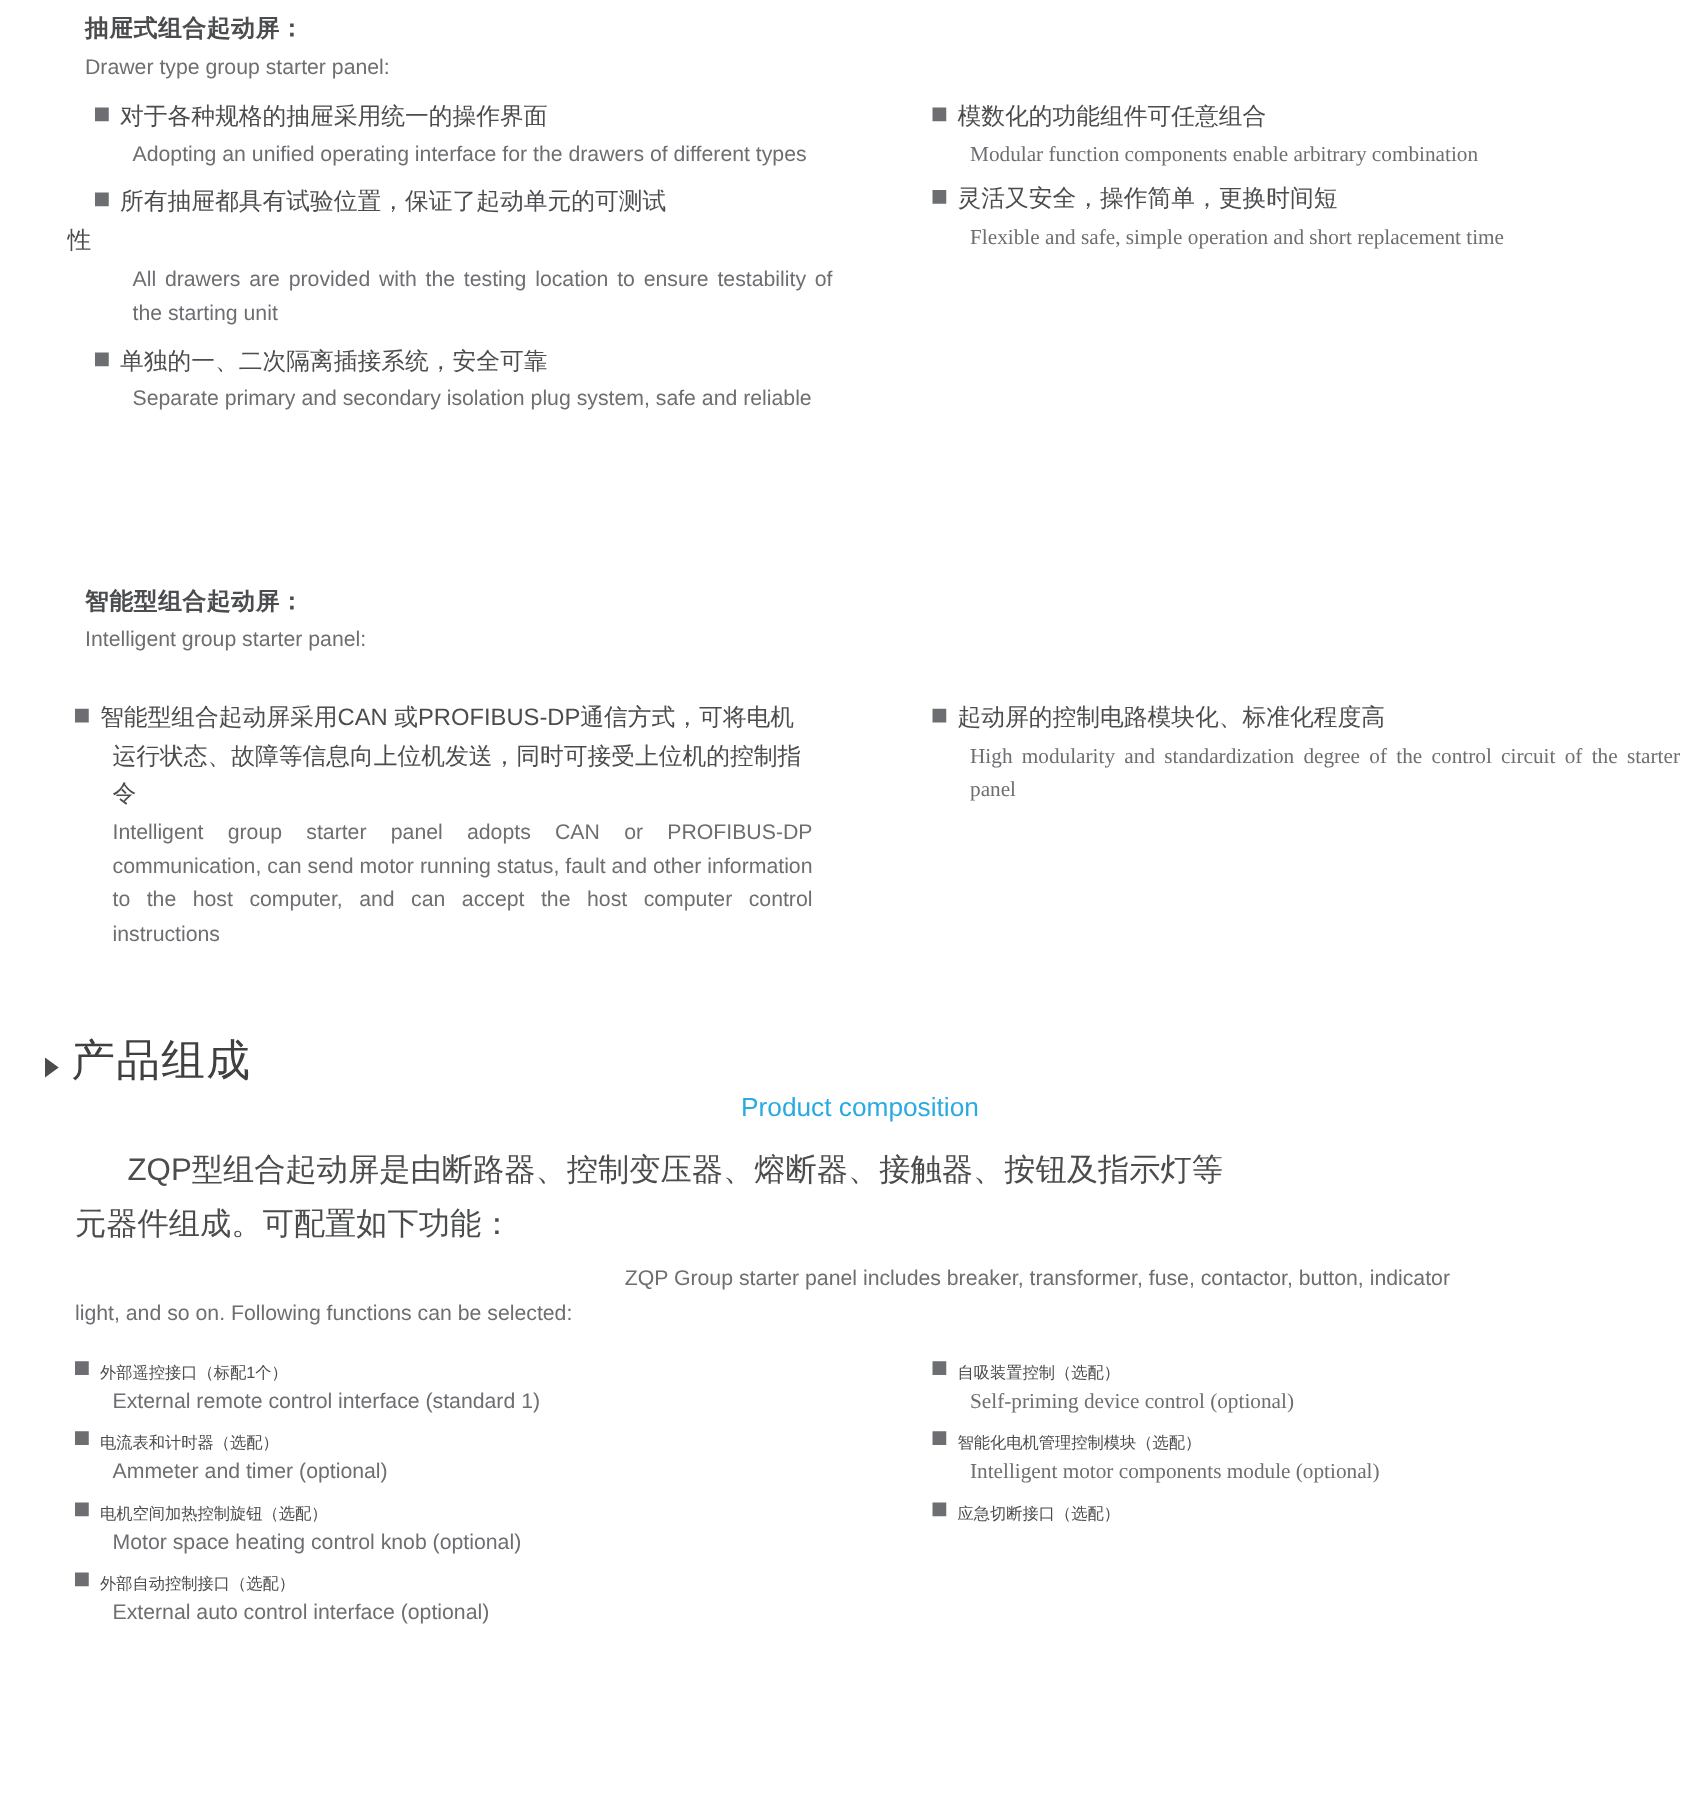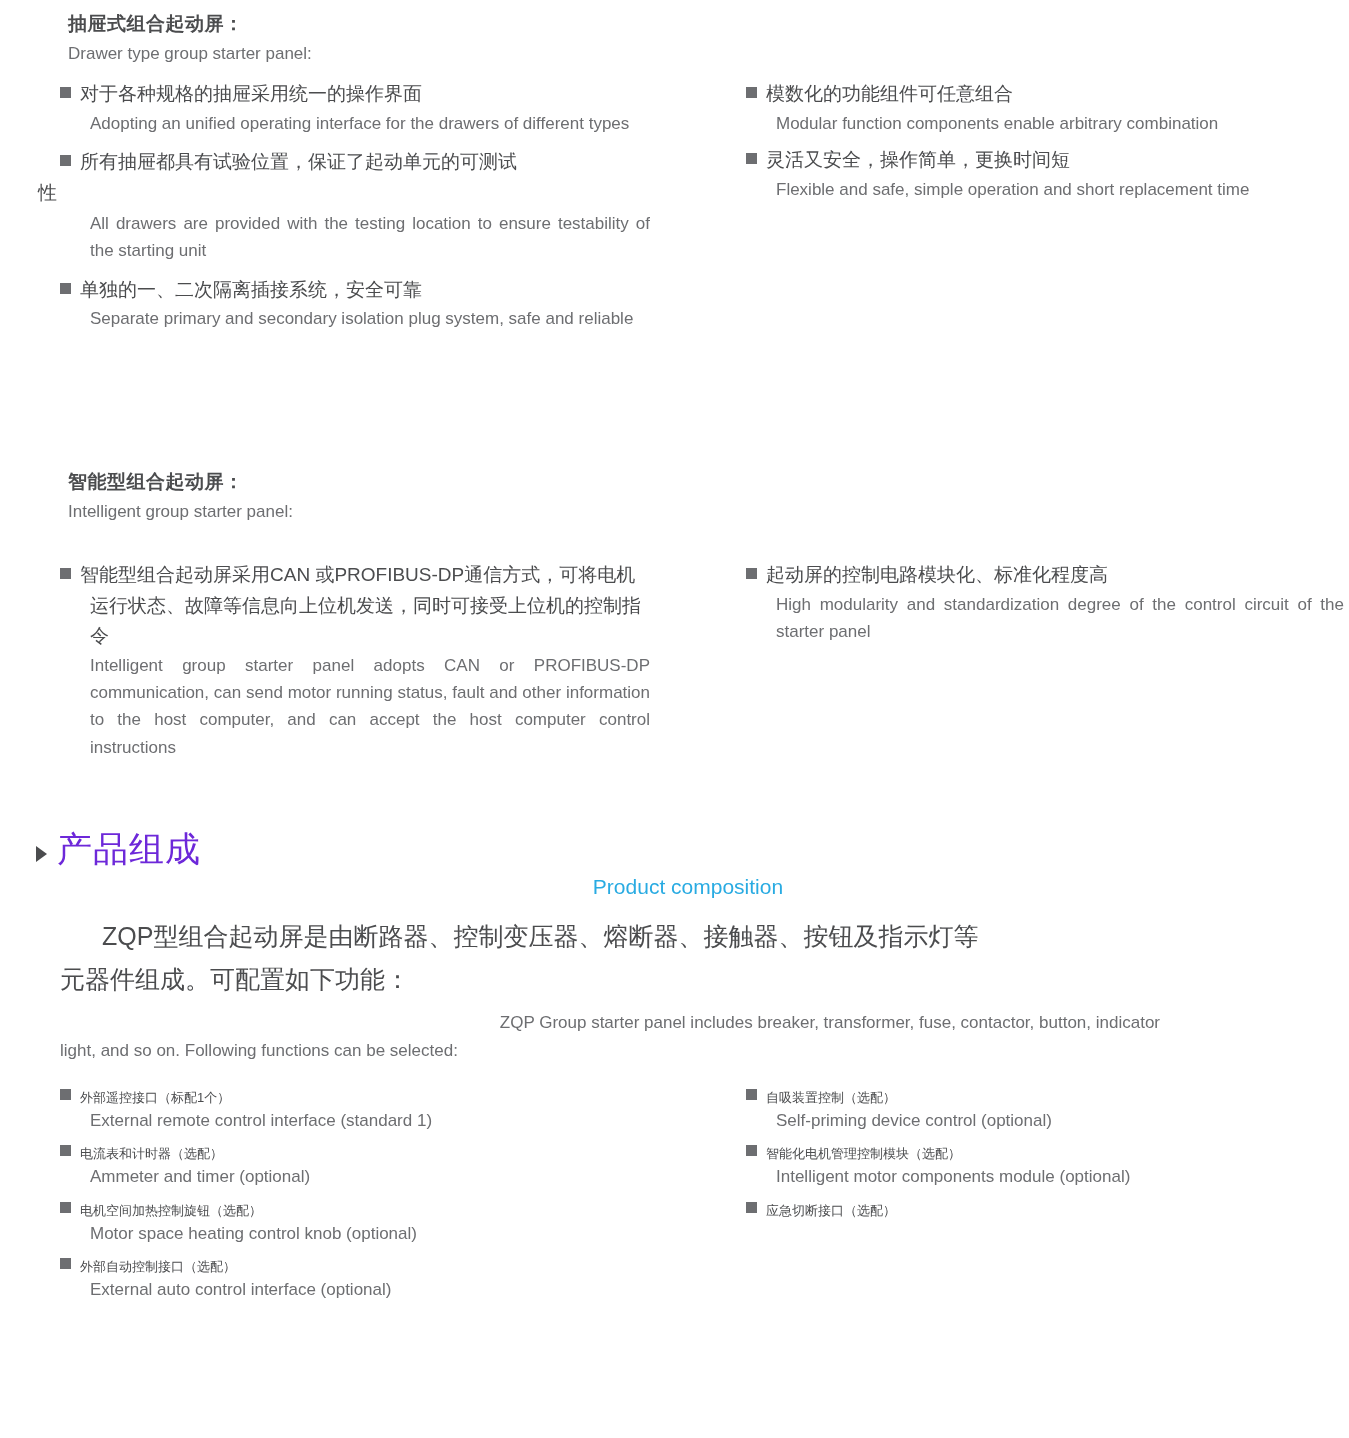--- a/index.html
+++ b/index.html
@@ -77,39 +77,40 @@
   }
   .col-left {
     position: absolute;
     left: 0;
     width: 580px;
   }
   .col-right {
     position: absolute;
     left: 686px;
     width: 600px;
+    font-family: Liberation Serif, serif;
   }
 
   
   .prod-head {
     display: flex;
     align-items: flex-start;
     gap: 10px;
   }
   .tri {
     width: 0;
     height: 0;
     border-top: 8px solid transparent;
     border-bottom: 8px solid transparent;
     border-left: 11px solid #4b4c4e;
     margin-top: 18px;
   }
   .prod-title-cn {
     font-size: 35px;
-    color: #6d28d9;
+    color: #404040;
     letter-spacing: 1px;
     line-height: 1.2;
     margin: 0;
   }
   .prod-title-en {
     font-size: 21px;
     color: #29abe2;
     margin: 4px 0 0 0;
     line-height: 1.2;
     text-align: center;
@@ -158,21 +159,21 @@
 <div class="page">
 
   <div style="position:absolute; left:60px; top:12px; width:1230px;">
     <div style="padding-left:8px;">
       <p class="section-heading-cn">抽屉式组合起动屏：</p>
       <p class="section-heading-en">Drawer type group starter panel:</p>
     </div>
 
     <div class="cols" style="height:380px;">
 
-      <div class="col-left" style="top:0; left:0; width:580px;">
+      <div class="col-left" style="top:0; left:16px; width:580px;">
 
         <div class="bullet-row">
           <p class="bullet-cn" style="padding-left:30px; text-indent:-30px;"><span class="sq"></span><span>对于各种规格的抽屉采用统一的操作界面</span></p>
           <p class="bullet-en" style="padding-left:30px; width:560px;">Adopting an unified operating interface for the drawers of different types</p>
         </div>
 
         <div class="bullet-row" style="margin-top:10px;">
           <p class="bullet-cn" style="padding-left:30px; text-indent:-30px;"><span class="sq"></span><span>所有抽屉都具有试验位置，保证了起动单元的可测试</span></p>
           <p class="bullet-cn hang0" style="margin-left:-22px;">性</p>
           <p class="bullet-en" style="padding-left:30px; width:560px; margin-top:2px;">All drawers are provided with the testing location to ensure testability of the starting unit</p>

